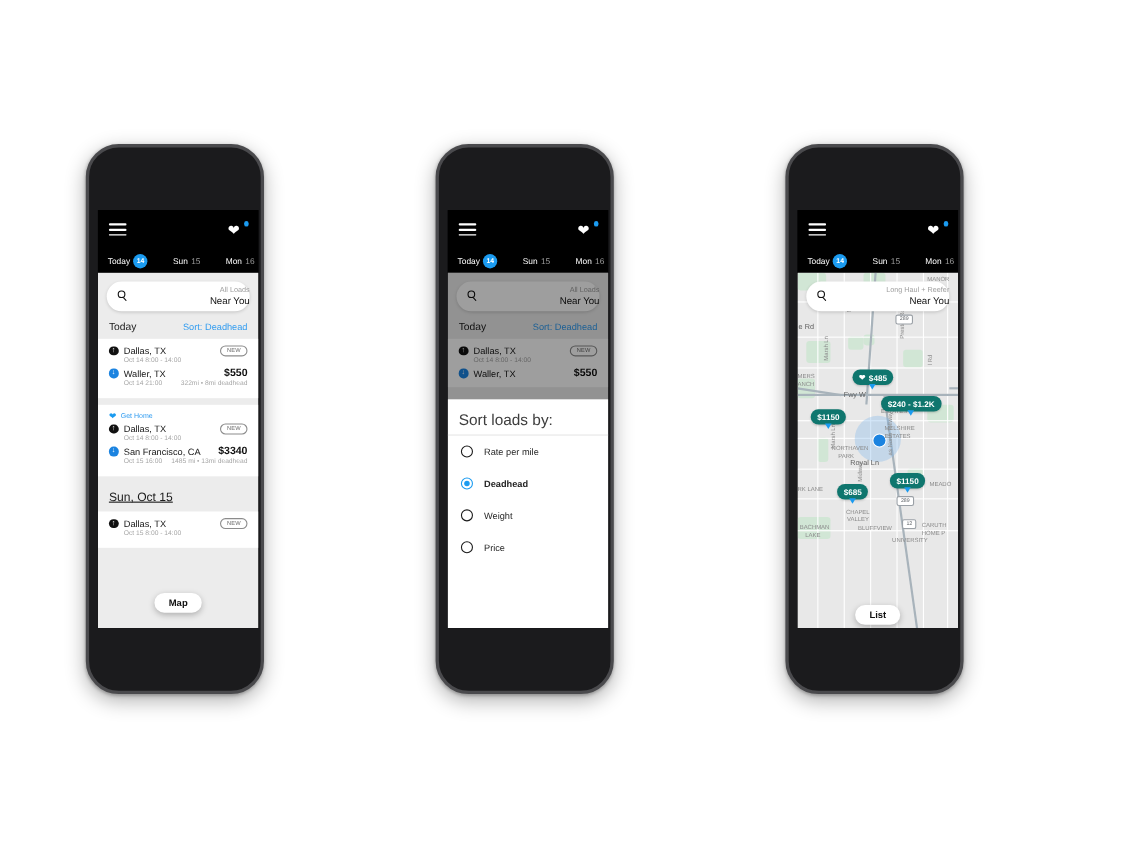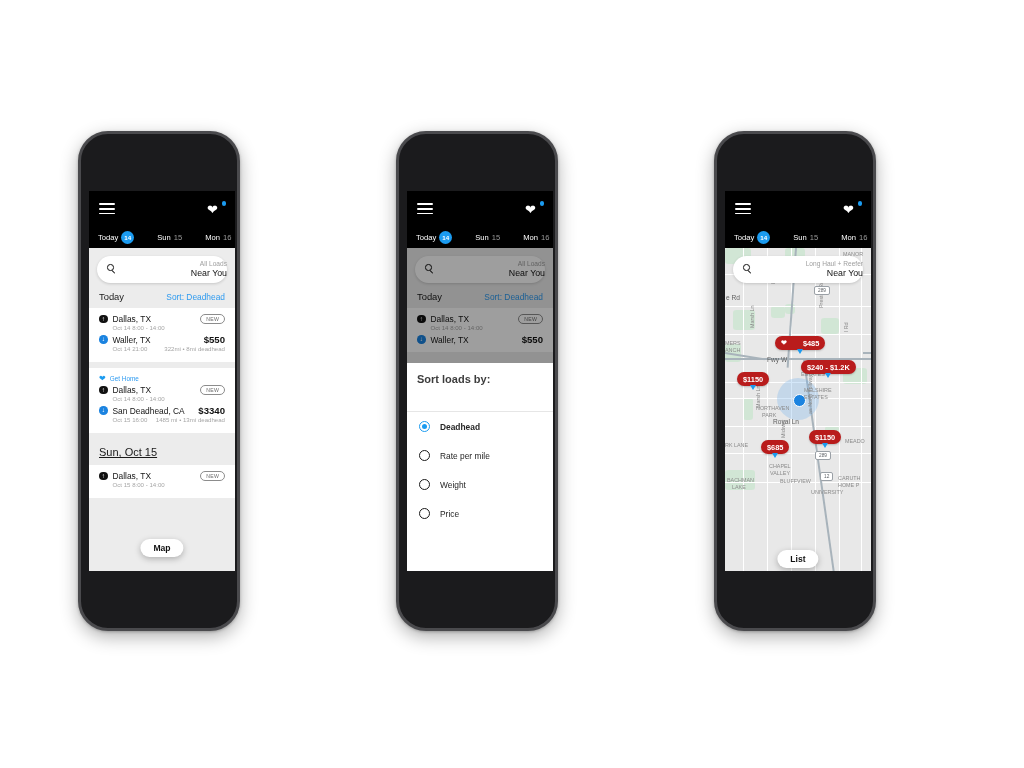--- a/index.html
+++ b/index.html
@@ -182,24 +182,23 @@
     background:rgba(0,0,0,0.38);
     z-index:5;
   }
   .sheet {
     position:absolute; left:0; right:0; bottom:0;
     background:#ffffff;
     z-index:6;
     height:208px;
   }
   .sheet-title {
-    padding:10px 10px 26px 10px;
-    font-size:11px; color:#3d3d3d;
+    padding:10px 10px 6px 10px;
+    font-size:14px; color:#3d3d3d;
     border-bottom:1px solid #e6e6e6;
-    font-weight:bold;
   }
   .opt {
     display:flex; align-items:center; gap:10px;
     padding:9px 10px 9px 12px;
   }
   .radio {
     width:11px; height:11px; border-radius:50%;
     border:1.4px solid #1a1a1a;
     flex:none; position:relative;
   }
@@ -244,26 +243,26 @@
   }
   .mypos::after {
     content:""; position:absolute;
     left:15.5px; top:15.5px;
     width:11px; height:11px; border-radius:50%;
     background:#1b83e0;
     border:1.4px solid #ffffff;
   }
   .pricepin {
     position:absolute;
-    background:#b91c1c; color:#ffffff;
+    background:#0f766e; color:#ffffff;
     border-radius:9px;
     padding:2.5px 6px;
     font-size:7.4px; font-weight:bold;
     white-space:nowrap;
-    display:flex; align-items:center; gap:16px;
+    display:flex; align-items:center; gap:3px;
     box-shadow:0 1px 2px rgba(0,0,0,0.2);
   }
   .pricepin::after {
     content:""; position:absolute;
     left:50%; margin-left:-3.5px; bottom:-4px;
     border-left:3.5px solid transparent;
     border-right:3.5px solid transparent;
     border-top:5px solid #1b9bf0;
   }
   .pricepin .pp-heart { font-size:7px; }
@@ -356,21 +355,21 @@
               <div class="city">Dallas, TX</div>
             </div>
             <div class="newbadge">NEW</div>
           </div>
           <div class="metarow">
             <div class="meta">Oct 14 8:00 - 14:00</div>
           </div>
           <div class="stoprow">
             <div class="stopleft">
               <div class="pin down">↓</div>
-              <div class="city">San Deadhead, CA</div>
+              <div class="city">San Francisco, CA</div>
             </div>
             <div class="price">$3340</div>
           </div>
           <div class="metarow">
             <div class="meta">Oct 15 16:00</div>
             <div class="meta">1485 mi • 13mi deadhead</div>
           </div>
         </div>
 
         <div class="daydivider">Sun, Oct 15</div>
@@ -458,26 +457,26 @@
             </div>
             <div class="price">$550</div>
           </div>
         </div>
 
         <div class="dim"></div>
 
         <div class="sheet">
           <div class="sheet-title">Sort loads by:</div>
           <div class="opt">
+            <div class="radio"></div>
+            <div class="opt-label">Rate per mile</div>
+          </div>
+          <div class="opt">
             <div class="radio sel"></div>
             <div class="opt-label bold">Deadhead</div>
-          </div>
-          <div class="opt">
-            <div class="radio"></div>
-            <div class="opt-label">Rate per mile</div>
           </div>
           <div class="opt">
             <div class="radio"></div>
             <div class="opt-label">Weight</div>
           </div>
           <div class="opt">
             <div class="radio"></div>
             <div class="opt-label">Price</div>
           </div>
         </div>

